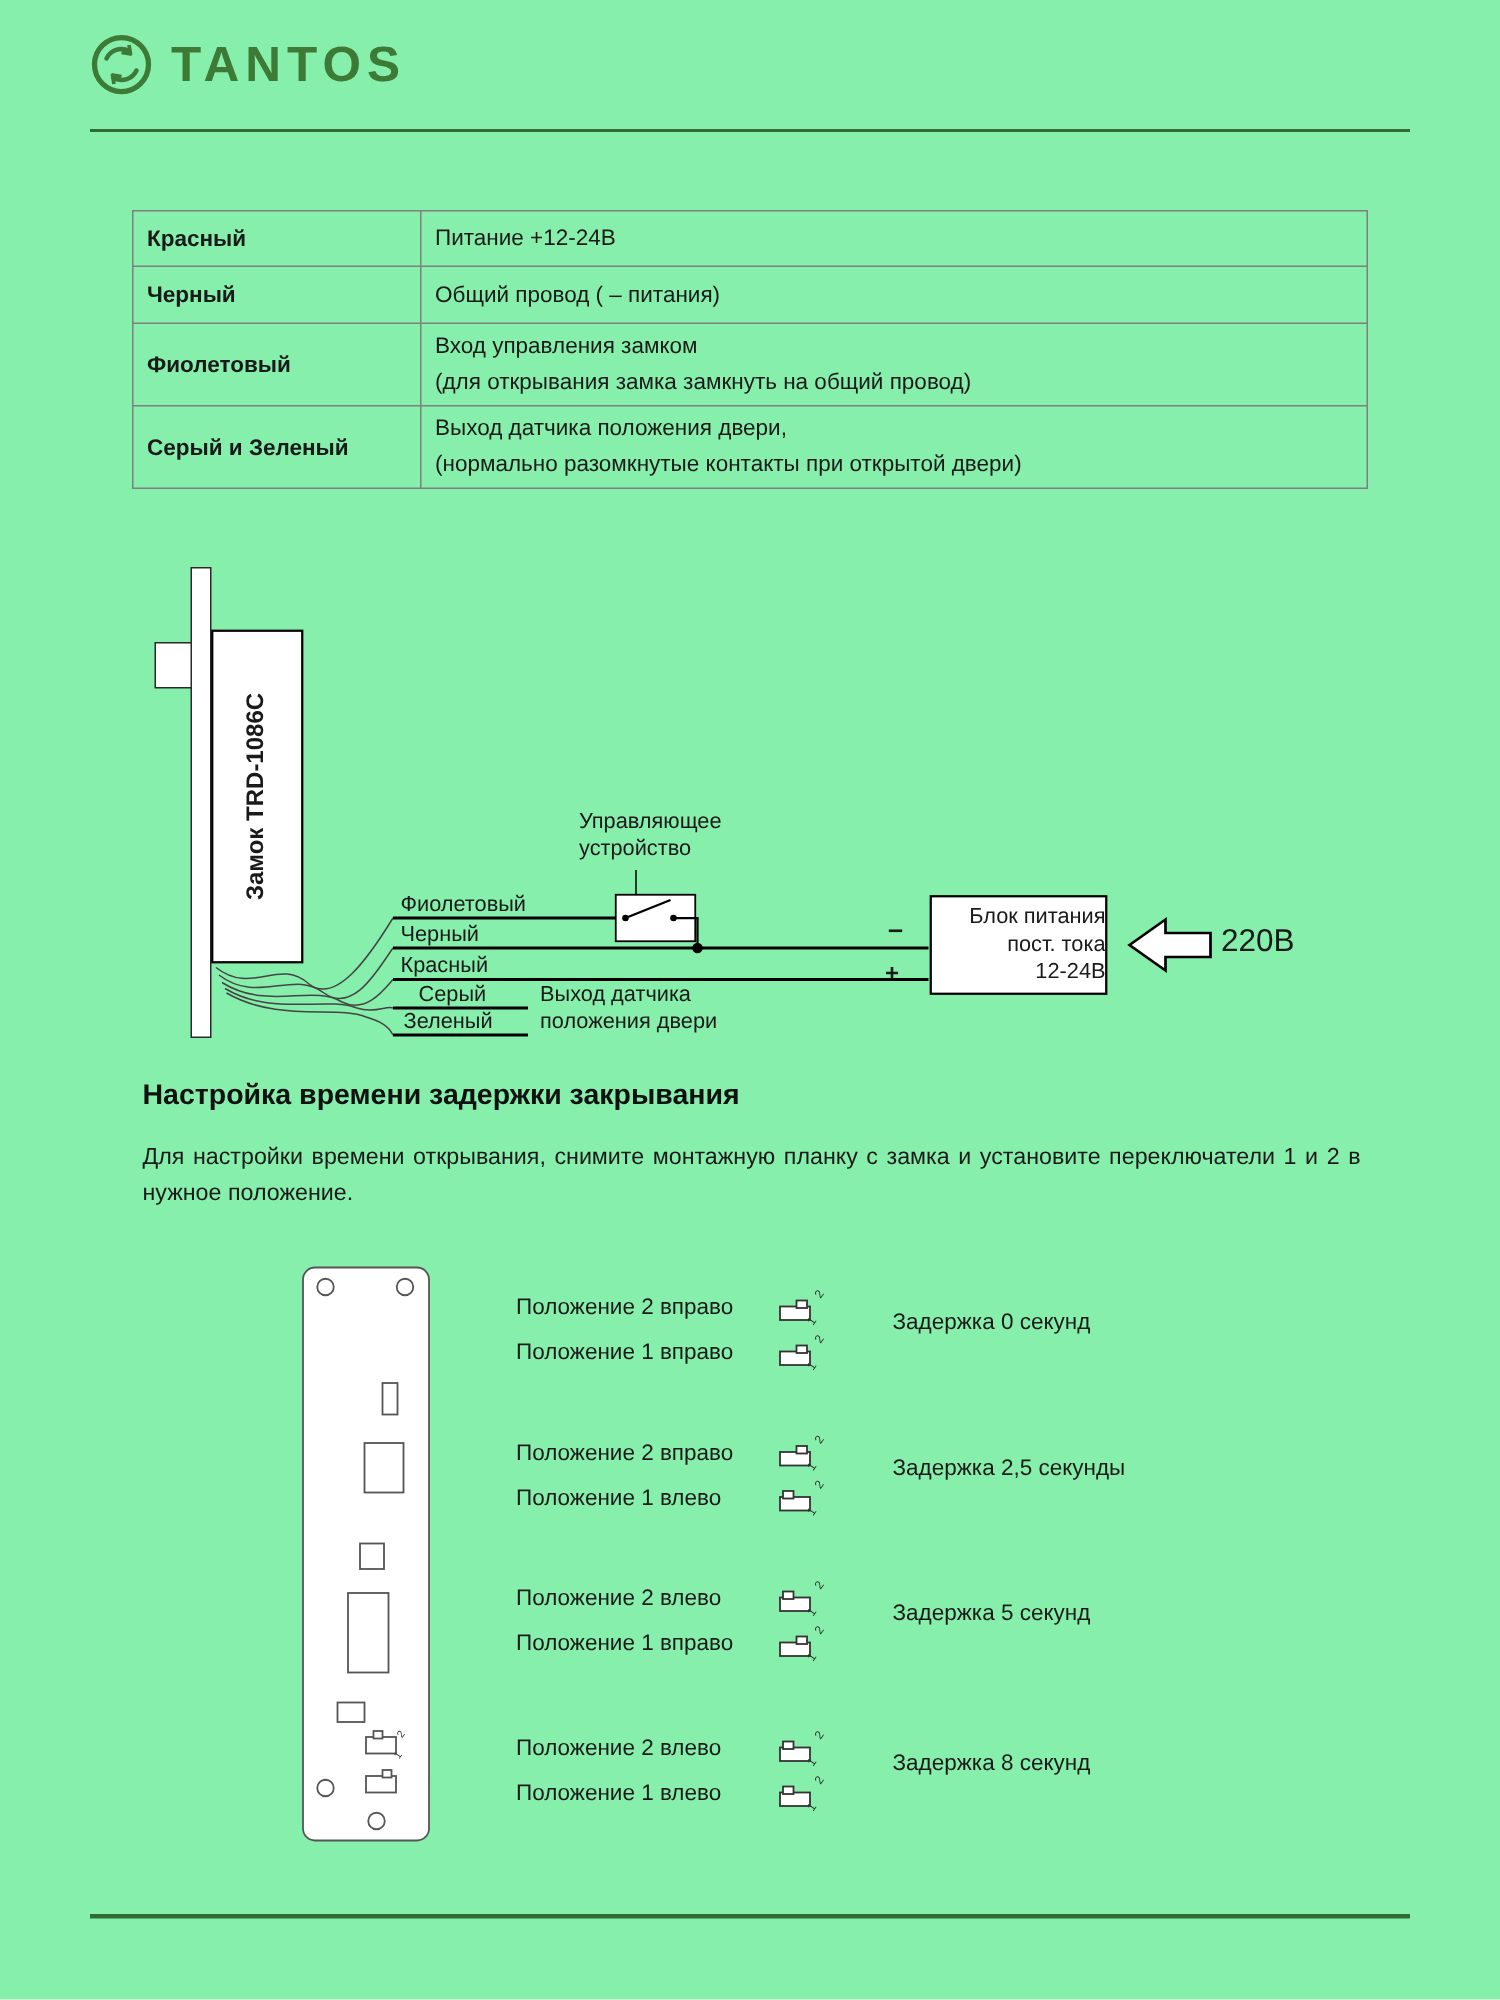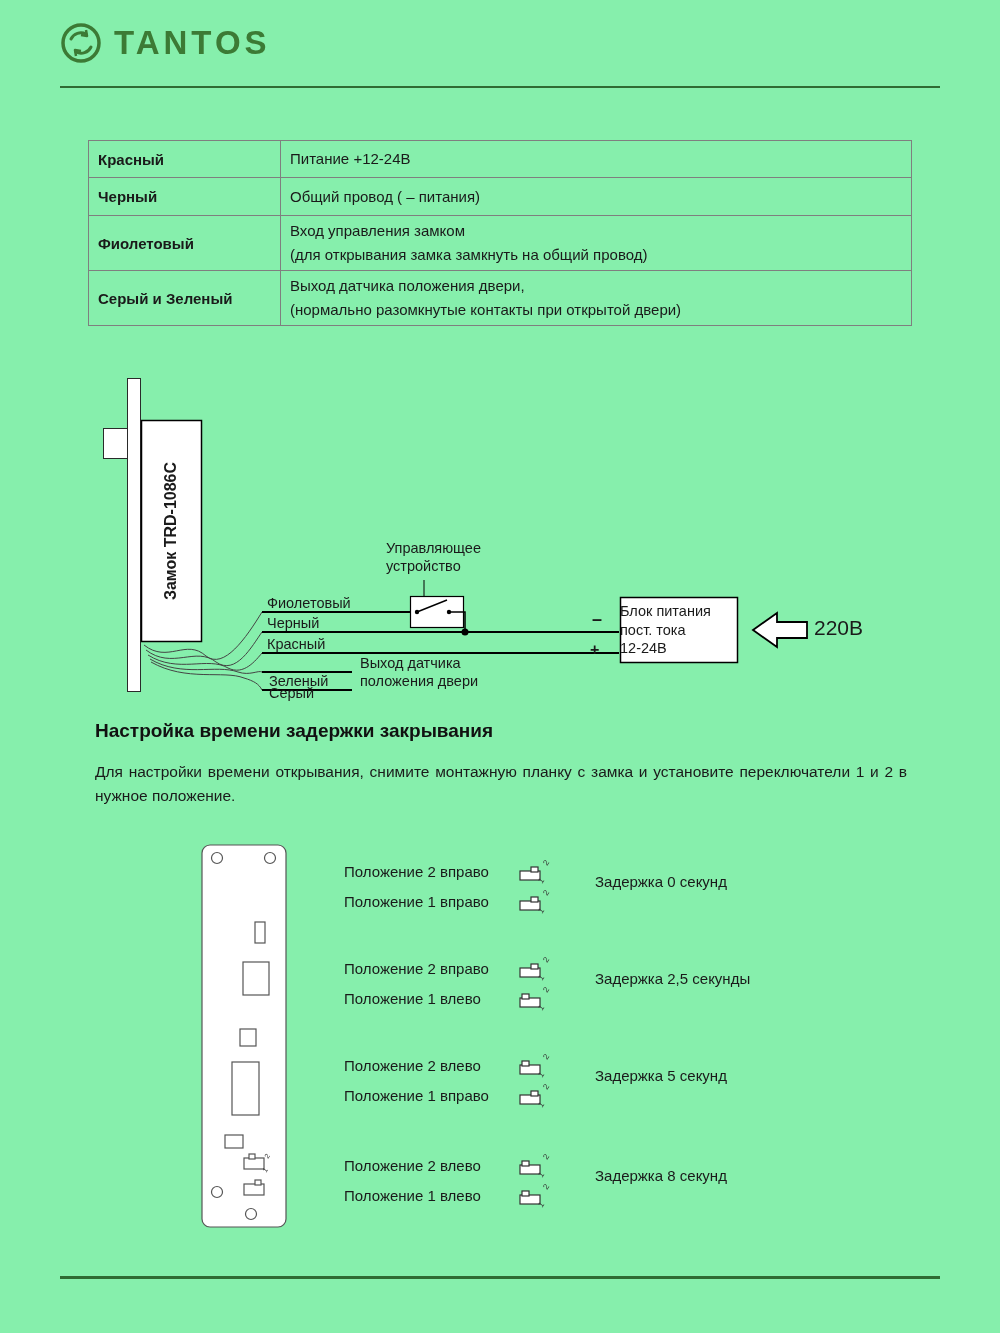--- a/index.html
+++ b/index.html
@@ -23,21 +23,21 @@
   .wire-table td.name { width:192px; font-weight:700; }
   .wire-table td.desc div { line-height:24px; }
 
   
   .layer { position:absolute; left:0; top:0; width:1000px; height:1333px; }
   .dsvg { position:absolute; }
   .dlabel { position:absolute; font-size:14.5px; line-height:17.5px; white-space:nowrap; }
   .lock-label-box { position:absolute; left:141px; top:420px; width:60px; height:221px;
     display:flex; align-items:center; justify-content:center; }
   .lock-label-box span { transform:rotate(-90deg); white-space:nowrap; font-weight:700; font-size:16px; }
-  .psu-text { position:absolute; left:620px; top:602px; width:117px; text-align:left;
+  .psu-text { position:absolute; left:620px; top:602px; width:117px; text-align:right;
     font-size:14.5px; line-height:18.5px; }
   .sign { position:absolute; font-weight:700; }
   .mains { position:absolute; left:814px; top:616px; font-size:21px; }
 
   .h2 { position:absolute; left:95px; top:720px; font-size:19px; font-weight:700; color:#111; }
   .para { position:absolute; left:95px; top:760px; width:812px; font-size:15.5px; line-height:24px; text-align:justify; }
 
   
   .opt-row { position:absolute; left:344px; display:flex; align-items:center; gap:10px; height:26px; }
   .opt-label { width:163px; font-size:15px; white-space:nowrap; }
@@ -133,21 +133,21 @@
       <polygon points="753,260 777,243 777,252 807,252 807,268 777,268 777,277" fill="#fff" stroke="#000" stroke-width="1.8"></polygon>
     </svg>
 
     <div class="lock-label-box">
       <span>Замок TRD-1086C</span>
     </div>
 
     <div class="dlabel" style="left:267px; top:595px;">Фиолетовый</div>
     <div class="dlabel" style="left:267px; top:615px;">Черный</div>
     <div class="dlabel" style="left:267px; top:636px;">Красный</div>
-    <div class="dlabel" style="left:269px; top:655px;margin-top:30px;">Серый</div>
+    <div class="dlabel" style="left:279px; top:655px;">Серый</div>
     <div class="dlabel" style="left:269px; top:673px;">Зеленый</div>
 
     <div class="dlabel" style="left:386px; top:540px;">
       <div>Управляющее</div>
       <div>устройство</div>
     </div>
 
     <div class="psu-text">
       <div>Блок питания</div>
       <div>пост. тока</div>

